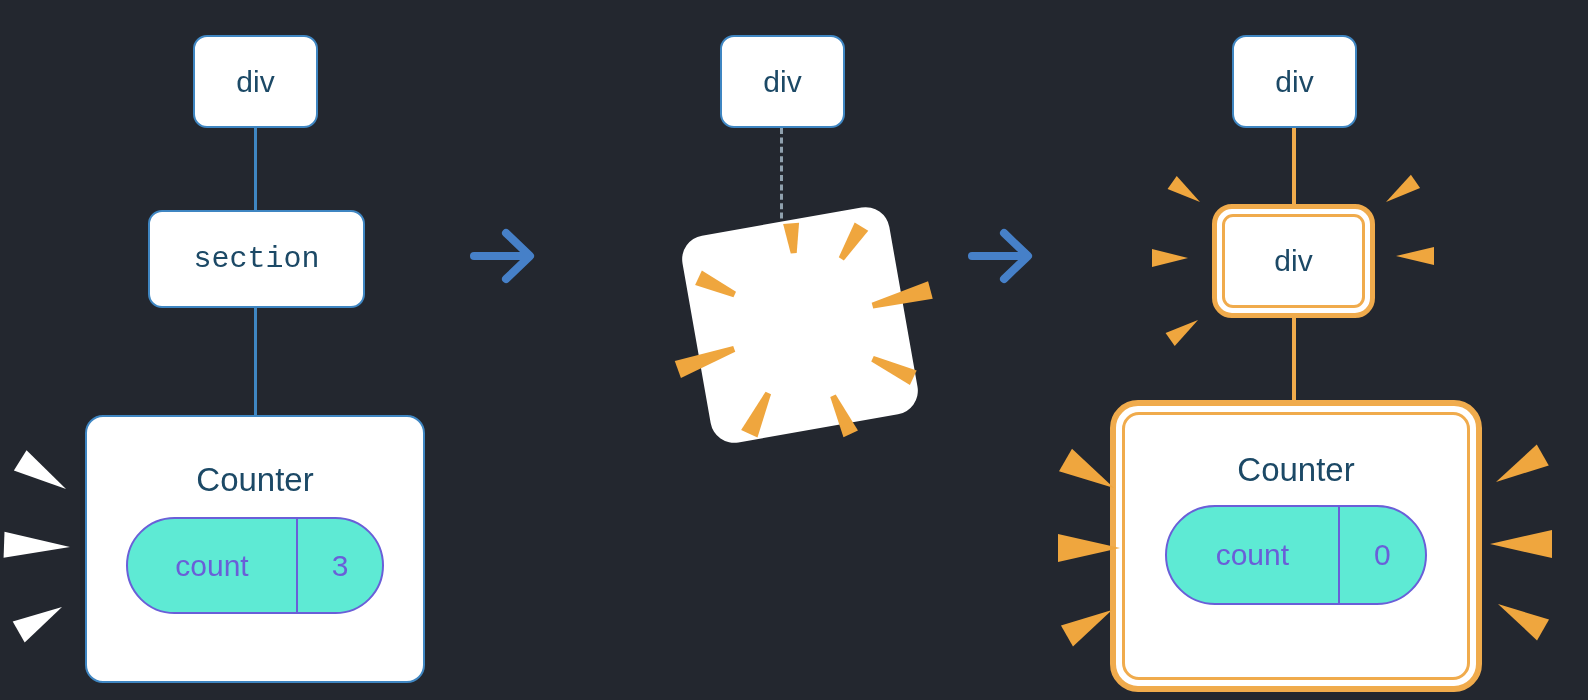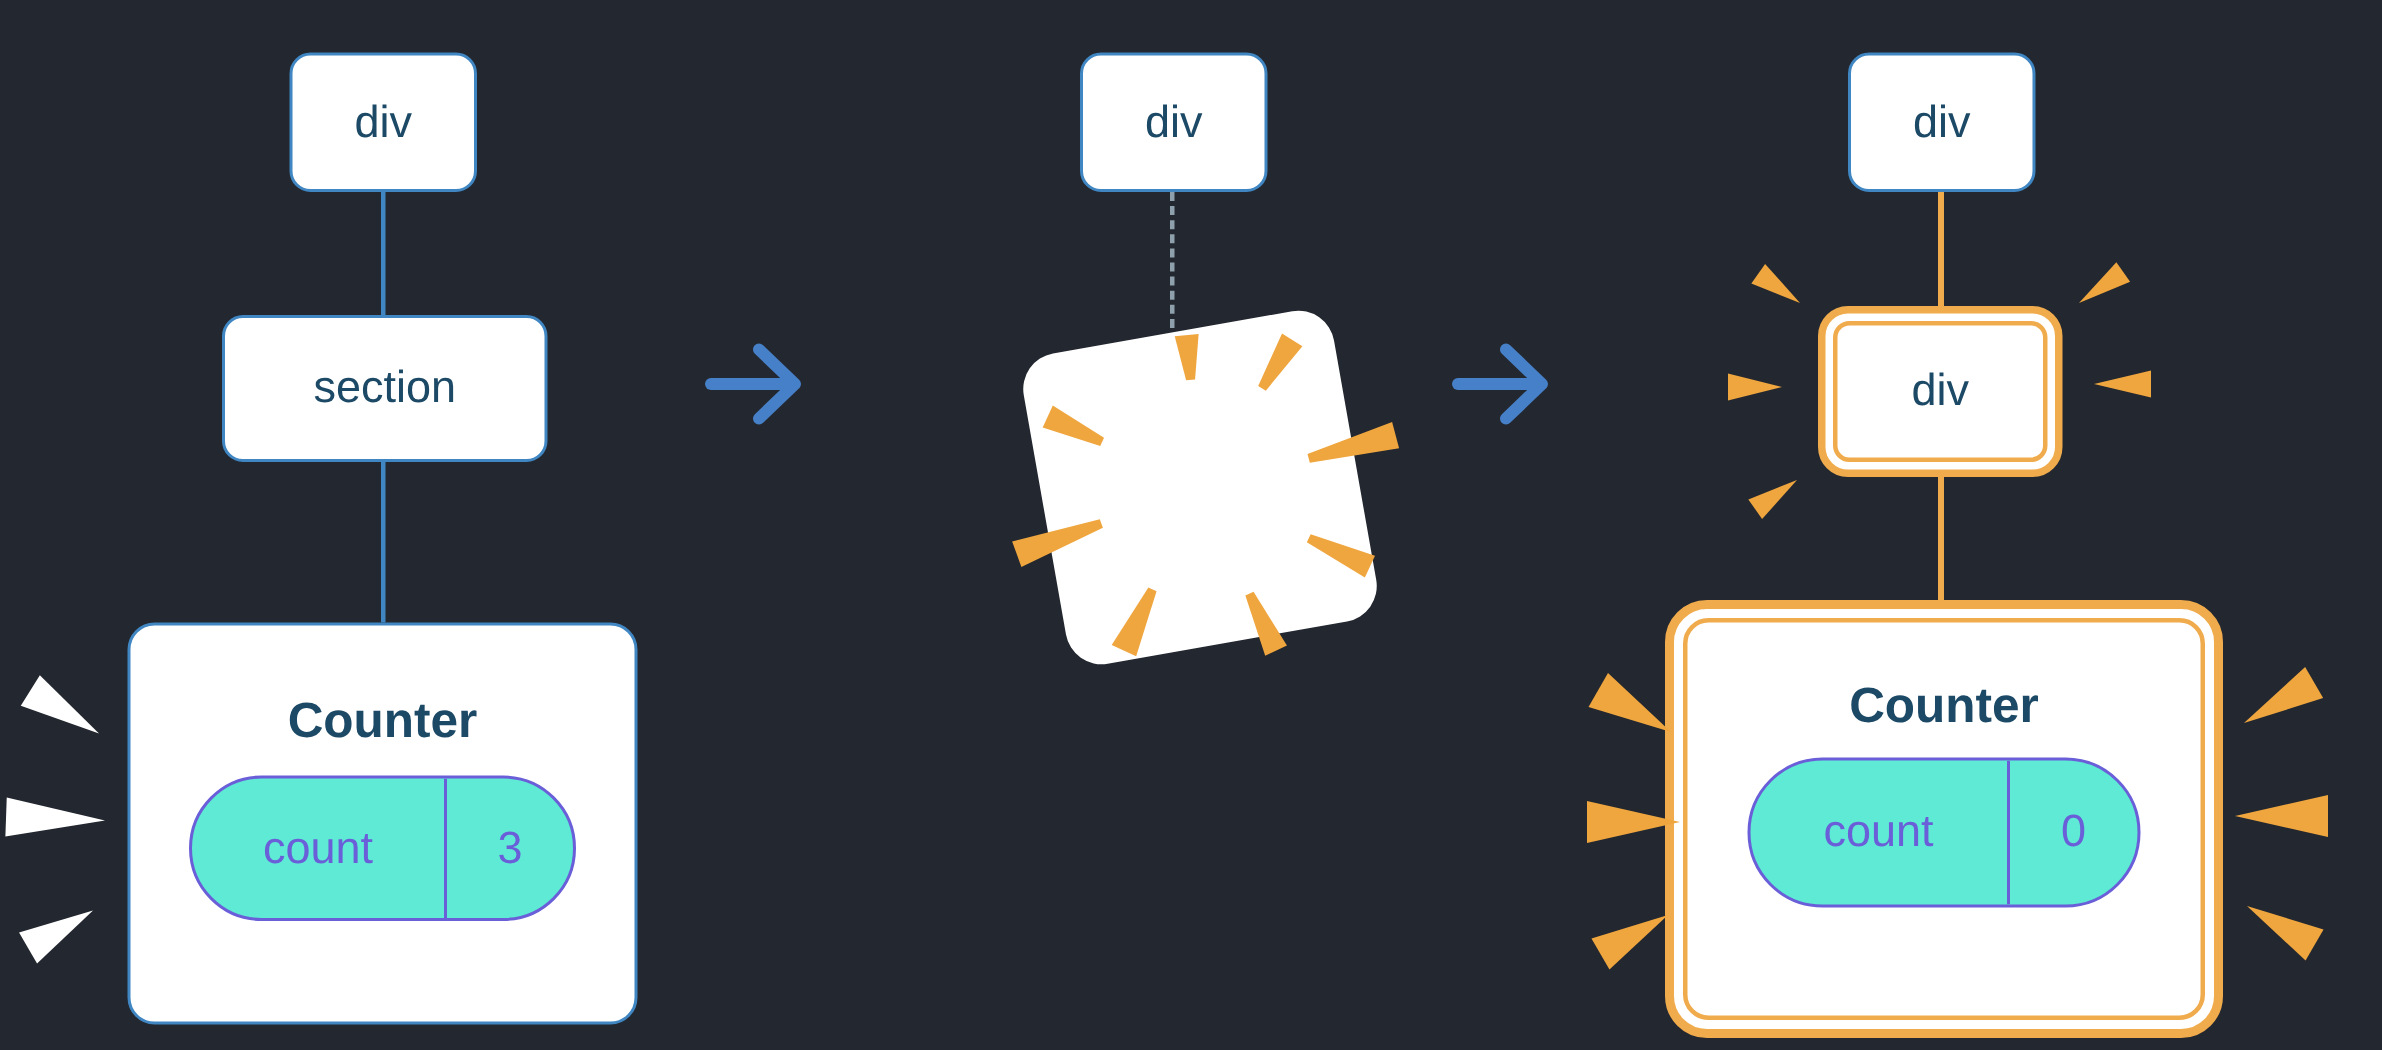--- a/index.html
+++ b/index.html
@@ -28,21 +28,21 @@
   }
   .connector{position:absolute;width:3px;background:var(--blue-border);}
   .connector-orange{position:absolute;width:3.5px;background:var(--orange);}
   .connector-dashed{position:absolute;width:0;border-left:3px dashed var(--dash-gray);}
   .counter-box{
     position:absolute;background:#ffffff;
     border:2.5px solid var(--blue-border);
     border-radius:18px;
     display:flex;flex-direction:column;align-items:center;
   }
-  .counter-title{color:var(--navy-text);font-size:33px;font-weight:bold;}
+  .counter-title{color:var(--navy-text);font-size:33px;}
   .pill{
     display:flex;align-items:stretch;background:#5eead4;
     border:2.5px solid var(--purple);border-radius:60px;overflow:hidden;
     color:var(--purple);font-size:30px;
   }
   .pill .key{flex:2;display:flex;align-items:center;justify-content:center;}
   .pill .val{flex:1;display:flex;align-items:center;justify-content:center;border-left:2.5px solid var(--purple);}
   .hl-outer{
     position:absolute;background:#ffffff;
     border:5px solid var(--orange);border-radius:20px;padding:5px;
@@ -71,21 +71,21 @@
 
 <div class="stage">
 
   <div>
     <div class="node" style="left:193px;top:35px;width:125px;height:93px;">
       <span>div</span>
     </div>
 
     <div class="connector" style="left:254px;top:128px;height:82px;"></div>
 
-    <div class="node" style="left:148px;top:210px;width:217px;height:98px;">
+    <div class="node" style="left:148px;top:210px;width:217px;height:98px;font-family:Liberation Mono, monospace;">
       <span>section</span>
     </div>
 
     <div class="connector" style="left:254px;top:308px;height:107px;"></div>
 
     <div class="counter-box" style="left:85px;top:415px;width:340px;height:268px;">
       <div class="counter-title" style="margin-top:44px;">Counter</div>
       <div class="pill" style="width:258px;height:97px;margin-top:18px;">
         <div class="key">count</div>
         <div class="val">3</div>

